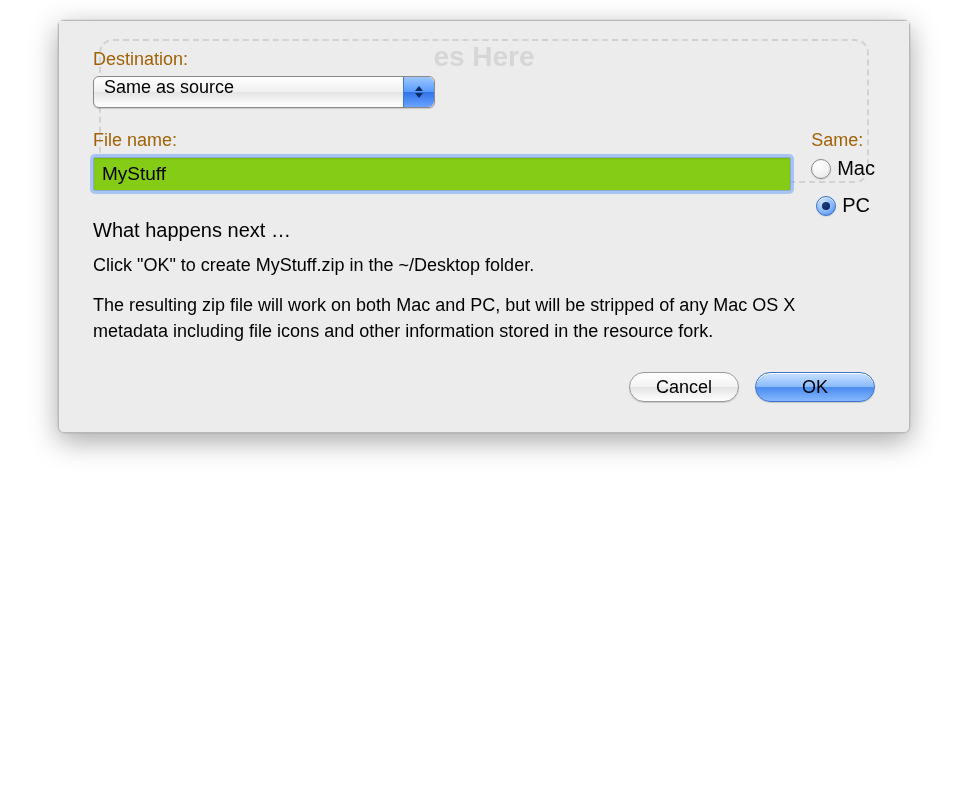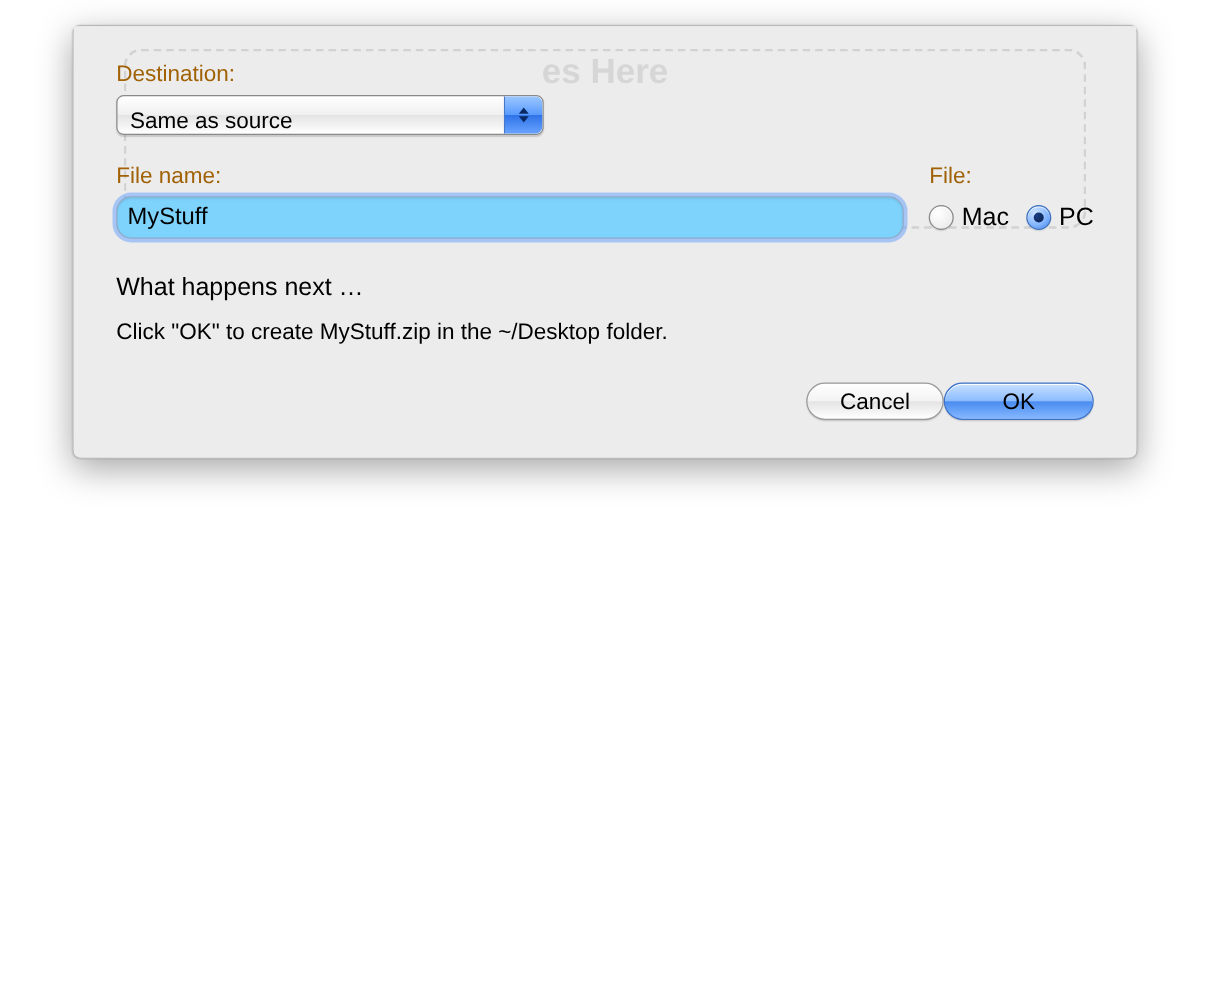--- a/index.html
+++ b/index.html
@@ -93,21 +93,21 @@
   
   .popup {
     position: relative;
     width: 330px;
     height: 30px;
     border: 1px solid #8a8a8a;
     border-radius: 6px;
     background: linear-gradient(to bottom, #ffffff, #f0f0f0 49%, #e4e4e4 50%, #ffffff);
     box-shadow: 0 1px 1px rgba(0,0,0,0.15), inset 0 1px 0 #fff;
     display: flex;
-    align-items: flex-end;
+    align-items: flex-start;
     padding-left: 10px;
     font-size: 18px;
     cursor: default;
   }
   .popup .cap {
     position: absolute;
     right: 0;
     top: 0;
     bottom: 0;
     width: 30px;
@@ -126,33 +126,34 @@
     display: flex;
     align-items: flex-end;
     gap: 20px;
     margin-top: 22px;
   }
   .col { display:flex; flex-direction:column; }
   .filename-col { flex: 1; }
   .text-input {
     height: 32px;
     border: 1px solid #8fa9c9;
-    border-radius: 12px;
-    background: #7dd3fc;
+    border-radius: 2px;
+    background: #84cc16;
     font-size: 19px;
     padding: 0 8px;
     box-shadow: 0 0 0 3px rgba(85,150,255,0.45), inset 0 1px 2px rgba(0,0,0,0.1);
     outline: none;
     font-family: inherit;
   }
   .radios {
     display: flex;
     align-items: center;
     gap: 14px;
     height: 34px;
+    flex-direction: column;
   }
   .radio {
     display: inline-flex;
     align-items: center;
     gap: 6px;
     font-size: 20px;
     cursor: default;
   }
   .radio .dot {
     width: 18px; height:18px;
@@ -208,20 +209,21 @@
     box-shadow: inset 0 1px 0 #fff;
     position: relative;
   }
   .checkbox .box svg {
     position: absolute;
     left: 0px;
     top: -2px;
   }
   .buttons {
     display:flex;
+    gap: 16px;
   }
   .aqua-btn {
     min-width: 110px;
     height: 30px;
     padding: 0 20px;
     border-radius: 15px;
     border: 1px solid #9a9a9a;
     font-size: 18px;
     font-family: inherit;
     cursor: default;
@@ -262,36 +264,37 @@
           </svg>
         </span>
       </div>
 
       <div class="row">
         <div class="col filename-col">
           <div class="label">File name:</div>
           <input class="text-input" type="text" value="MyStuff" style="">
         </div>
         <div class="col">
-          <div class="label">File:</div>
+          <div class="label">Same:</div>
           <div class="radios">
             <span class="radio">
               <span class="dot"></span>
               <span>Mac</span>
             </span>
             <span class="radio selected">
               <span class="dot"></span>
               <span>PC</span>
             </span>
           </div>
         </div>
       </div>
 
       <h3 class="next">What happens next …</h3>
       <p class="info">Click "OK" to create MyStuff.zip in the ~/Desktop folder.</p>
+      <p class="info">The resulting zip file will work on both Mac and PC, but will be stripped of any Mac OS X metadata including file icons and other information stored in the resource fork.</p>
 
       <div class="footer">
         <div class="buttons">
           <button class="aqua-btn white">Cancel</button>
           <button class="aqua-btn blue">OK</button>
         </div>
       </div>
 
     </div>
   </div>

